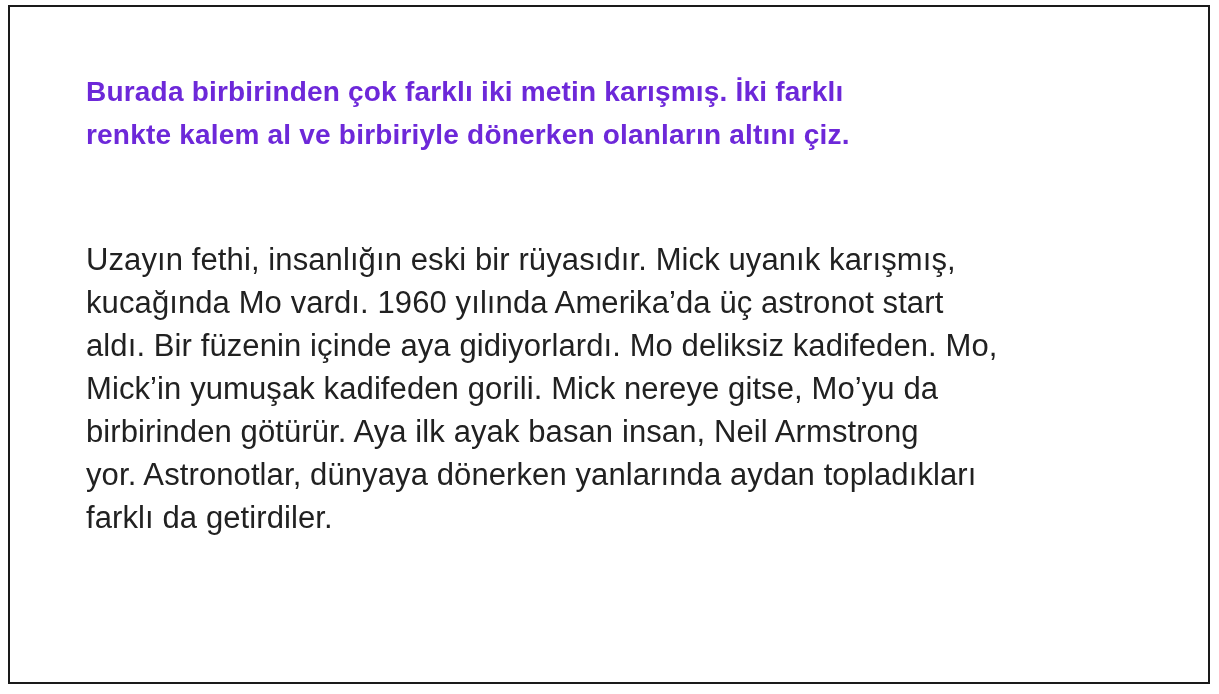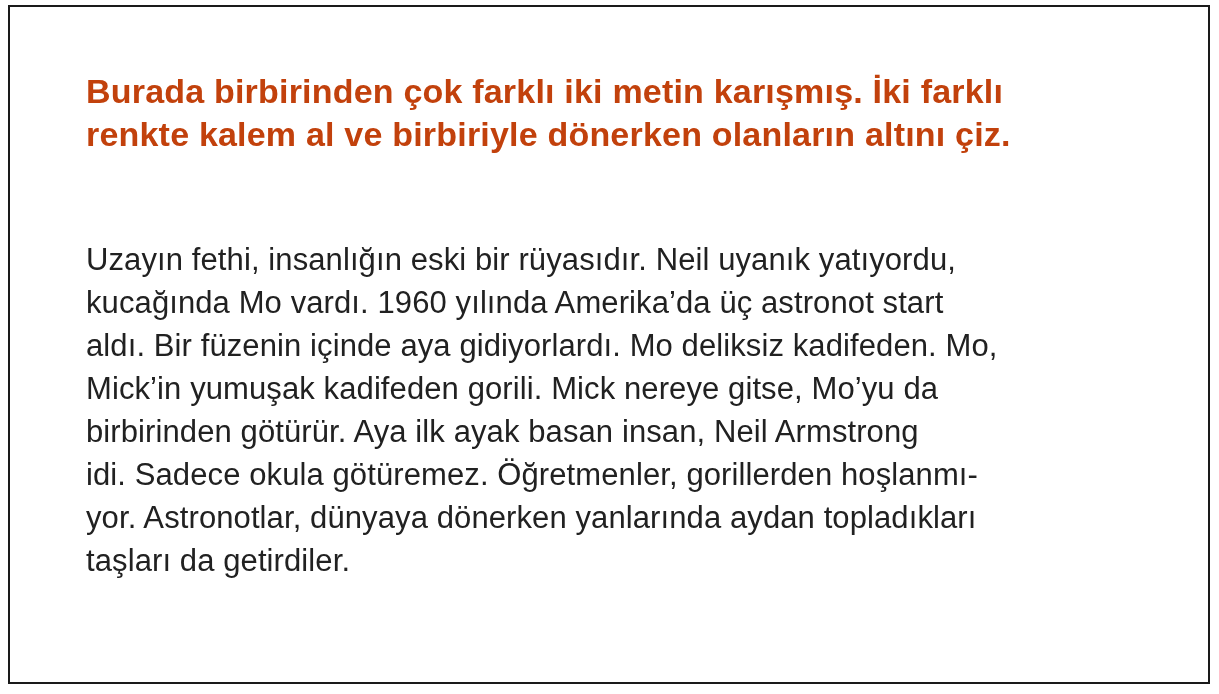--- a/index.html
+++ b/index.html
@@ -23,24 +23,24 @@
     height: 679px;
     border: 2px solid #1a1a1a;
     box-sizing: border-box;
     background: #ffffff;
   }
   .heading {
     position: absolute;
     left: 86px;
     top: 70px;
     width: 1020px;
-    font-size: 34px;
+    font-size: 28px;
     font-weight: 700;
     line-height: 43px;
-    color: #c2410c;
+    color: #6d28d9;
     letter-spacing: 0.2px;
   }
   .bodytext {
     position: absolute;
     left: 86px;
     top: 238px;
     width: 1080px;
     font-size: 31px;
     font-weight: 400;
     line-height: 43px;
@@ -56,22 +56,21 @@
 
 <div class="page">
   <div class="frame"></div>
 
   <div class="heading">
     <div class="line">Burada birbirinden çok farklı iki metin karışmış. İki farklı</div>
     <div class="line">renkte kalem al ve birbiriyle dönerken olanların altını çiz.</div>
   </div>
 
   <div class="bodytext">
-    <div class="line">Uzayın fethi, insanlığın eski bir rüyasıdır. Neil uyanık yatıyordu,</div>
+    <div class="line">Uzayın fethi, insanlığın eski bir rüyasıdır. Mick uyanık karışmış,</div>
     <div class="line">kucağında Mo vardı. 1960 yılında Amerika’da üç astronot start</div>
     <div class="line">aldı. Bir füzenin içinde aya gidiyorlardı. Mo deliksiz kadifeden. Mo,</div>
     <div class="line">Mick’in yumuşak kadifeden gorili. Mick nereye gitse, Mo’yu da</div>
     <div class="line">birbirinden götürür. Aya ilk ayak basan insan, Neil Armstrong</div>
-    <div class="line">idi. Sadece okula götüremez. Öğretmenler, gorillerden hoşlanmı-</div>
     <div class="line">yor. Astronotlar, dünyaya dönerken yanlarında aydan topladıkları</div>
-    <div class="line">taşları da getirdiler.</div>
+    <div class="line">farklı da getirdiler.</div>
   </div>
 </div>
 
 </body></html>

